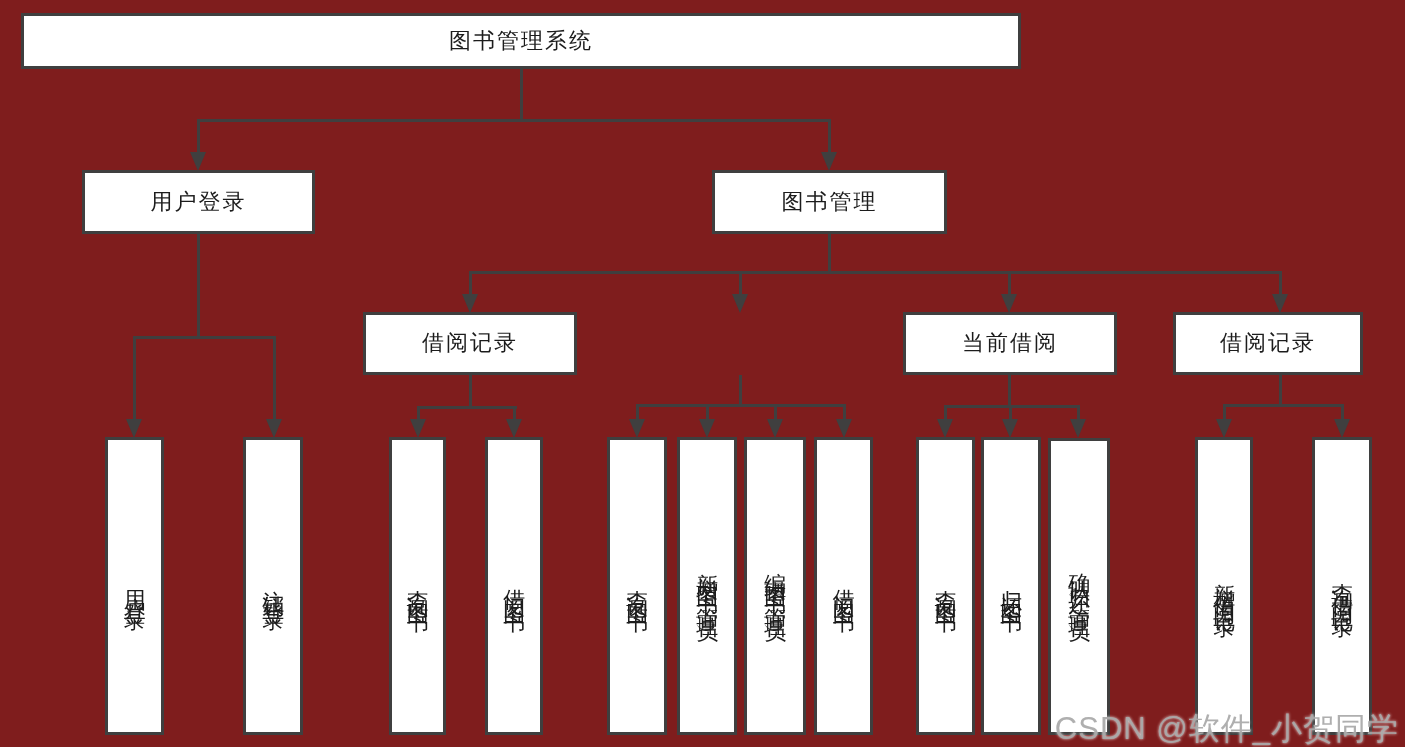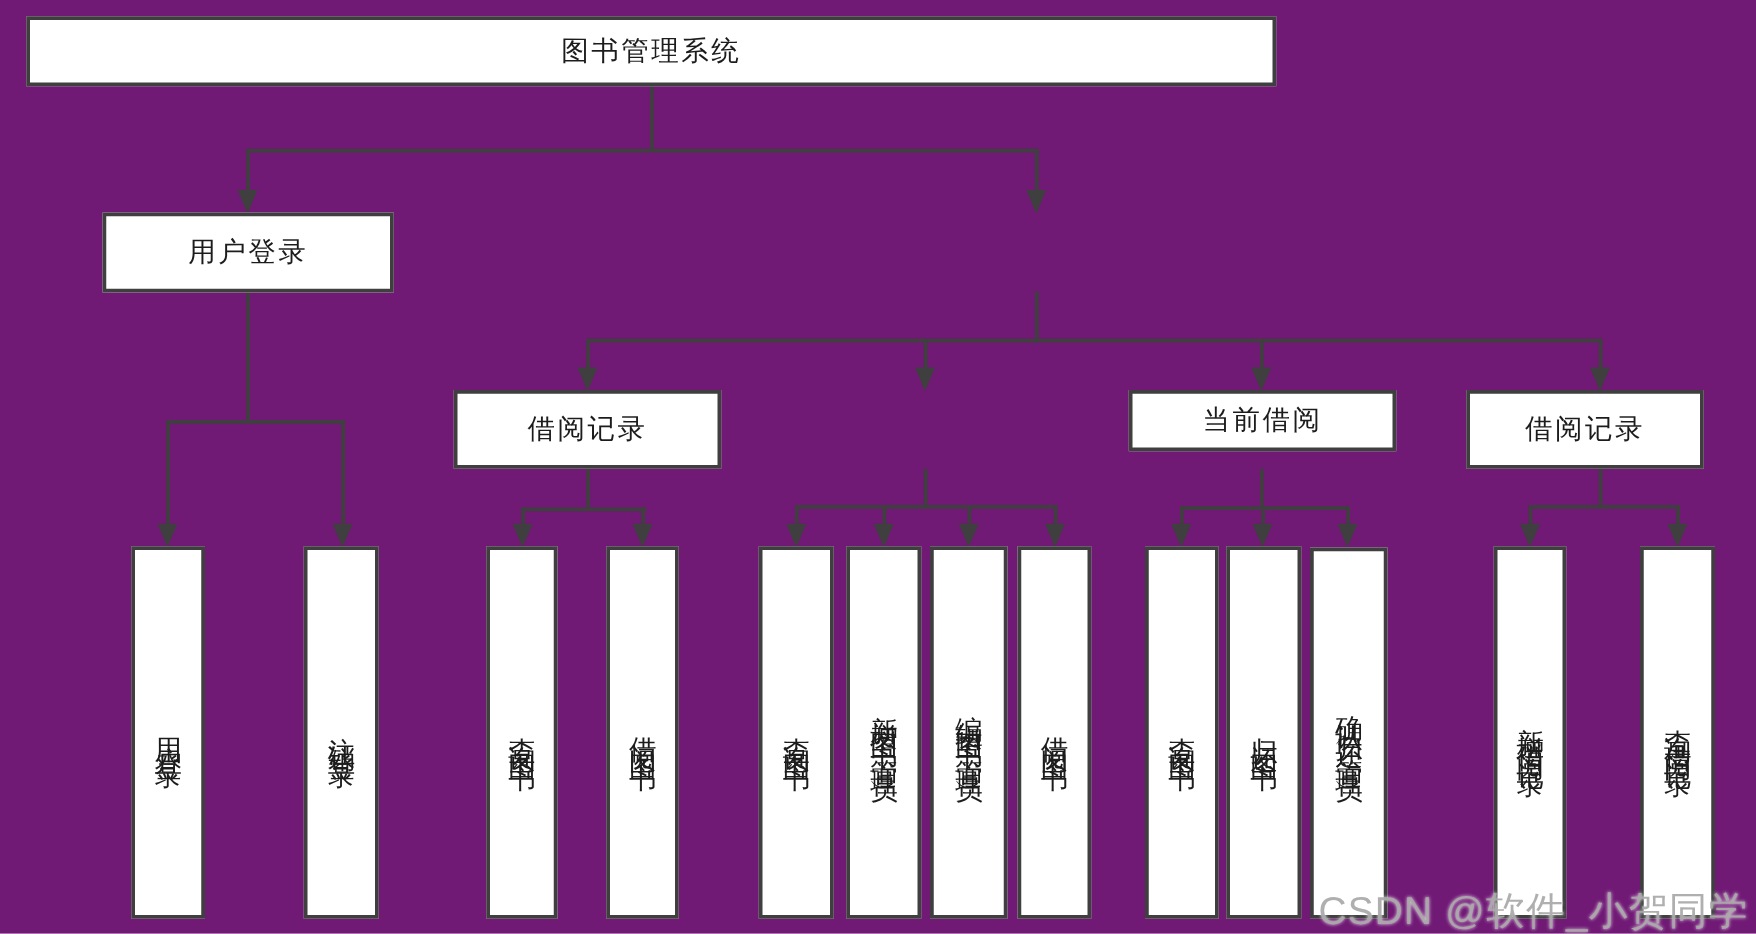--- a/index.html
+++ b/index.html
@@ -1,19 +1,19 @@
 <!DOCTYPE html>
 <html><head>
 <meta charset="utf-8">
 <style>
   html,body { margin:0; padding:0; background:#ffffff; }
   #canvas {
     position:relative;
     width:1405px; height:747px;
-    background:#701a75;
+    background:#7f1d1d;
     font-family:"Liberation Sans","DejaVu Sans",sans-serif;
     overflow:hidden;
   }
   .line { position:absolute; background:#3f3f3f; }
   .line.h { height:3px; }
   .line.v { width:3px; }
   .arrow {
     position:absolute; width:0; height:0;
     border-left:8px solid transparent;
     border-right:8px solid transparent;
@@ -103,25 +103,28 @@
   <div class="line v" style="left:1341px; top:404px; height:18px;"></div>
   <div class="arrow" style="left:1334px; top:419px;"></div>
 
   <div class="node" style="left:21px; top:13px; width:1000px; height:56px;">
     <span class="label">图书管理系统</span>
   </div>
 
   <div class="node" style="left:82px; top:170px; width:233px; height:64px;">
     <span class="label">用户登录</span>
   </div>
+  <div class="node" style="left:712px; top:170px; width:235px; height:64px;">
+    <span class="label">图书管理</span>
+  </div>
 
   <div class="node" style="left:363px; top:312px; width:214px; height:63px;">
     <span class="label">借阅记录</span>
   </div>
-  <div class="node" style="left:903px; top:312px; width:214px; height:49px;justify-content:center;">
+  <div class="node" style="left:903px; top:312px; width:214px; height:63px;justify-content:center;">
     <span class="label">当前借阅</span>
   </div>
   <div class="node" style="left:1173px; top:312px; width:190px; height:63px;">
     <span class="label">借阅记录</span>
   </div>
 
   <div class="node vbox" style="left:105px; top:437px; width:59px; height:298px;">
     <span class="label">用户登录</span>
   </div>
   <div class="node vbox" style="left:243px; top:437px; width:60px; height:298px;">

